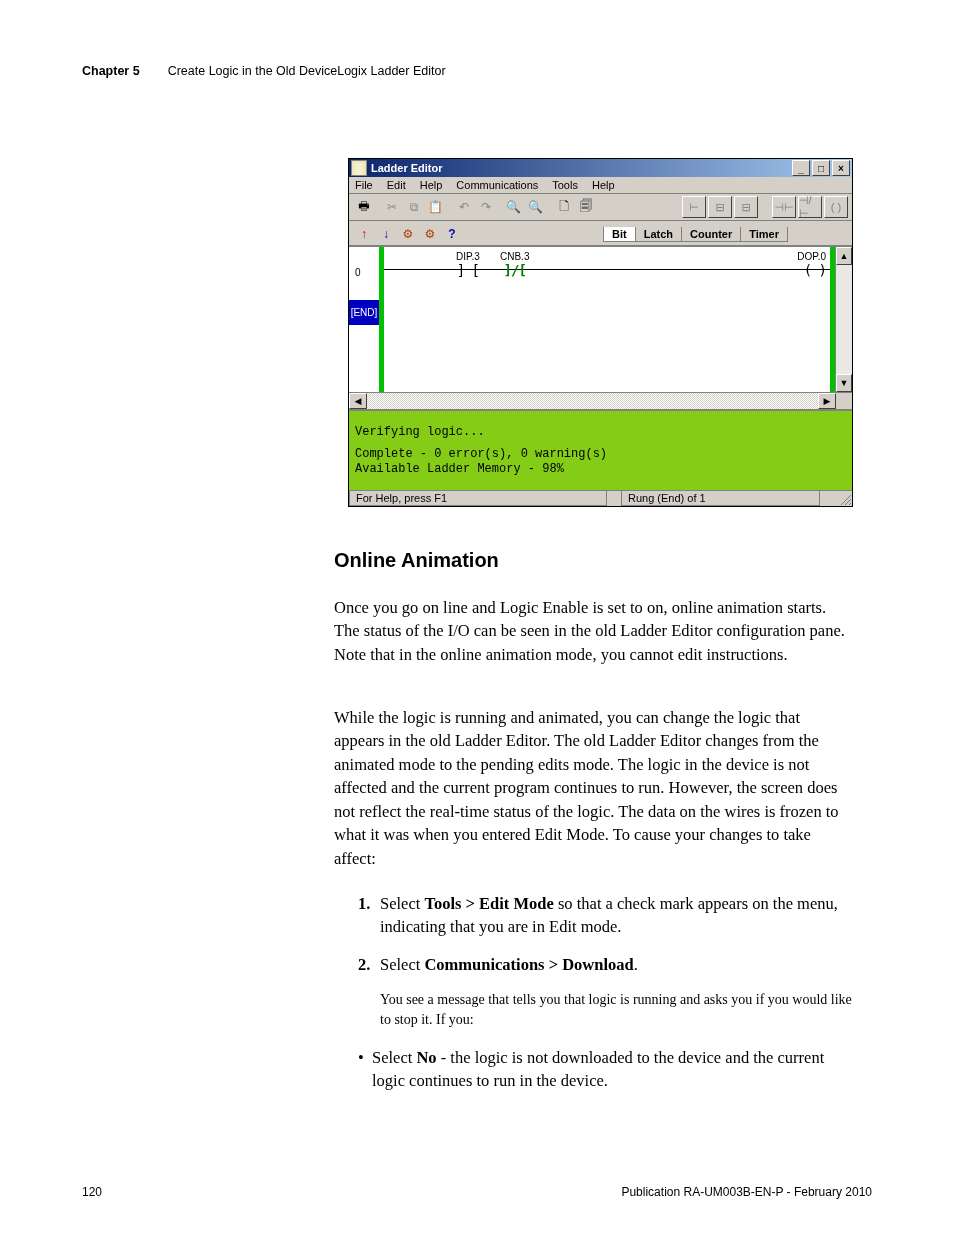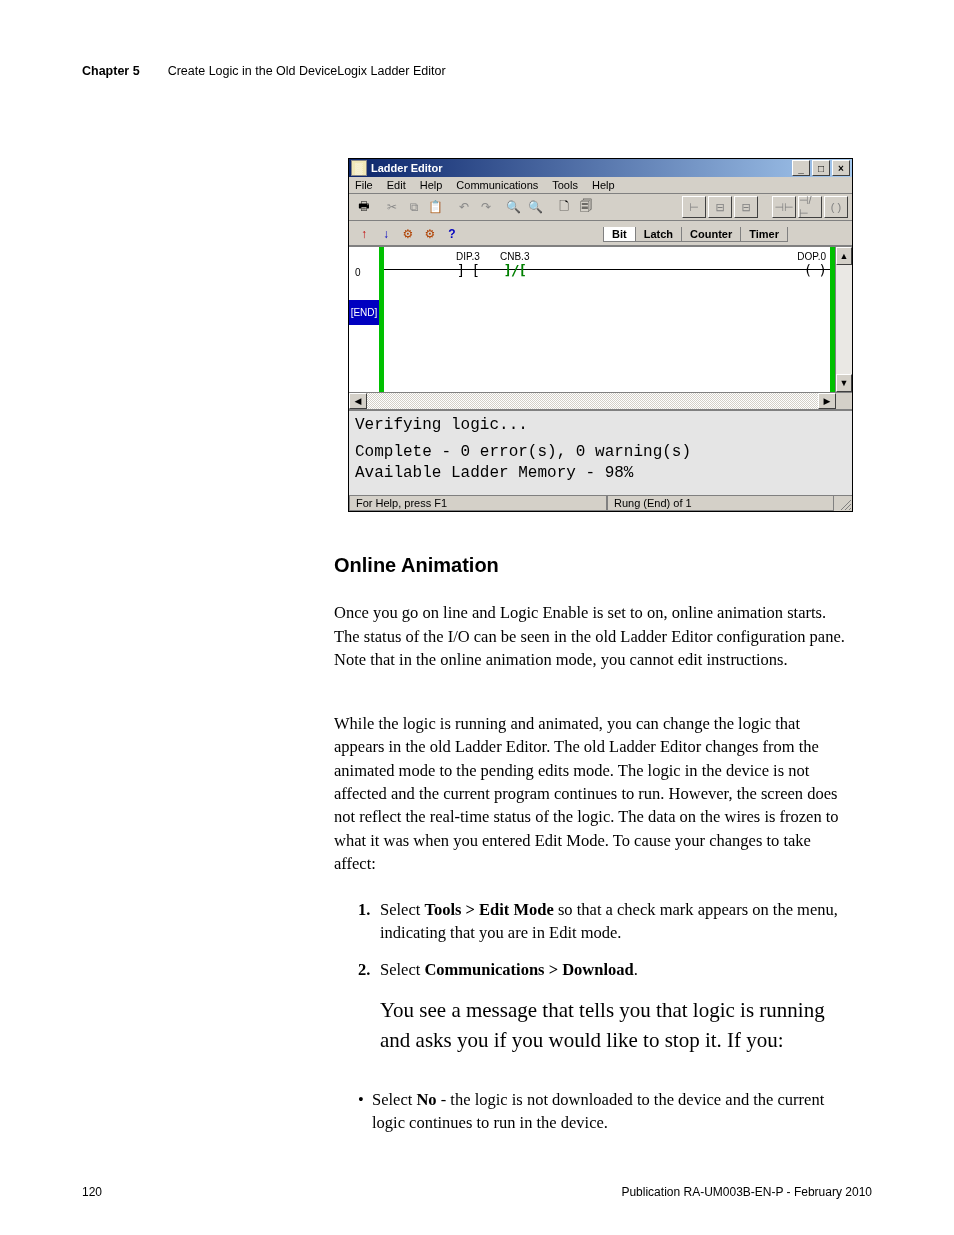--- a/index.html
+++ b/index.html
@@ -137,32 +137,33 @@
   }
   .scroll-btn { height:16px; background:#d4d0c8; border:1px solid #fff; border-right-color:#404040; border-bottom-color:#404040; display:flex; align-items:center; justify-content:center; font-size:9px; }
   .scroll-track { flex:1; background: repeating-conic-gradient(#d4d0c8 0 25%, #fff 0 50%) 0/2px 2px; }
   .hscroll {
     display:flex; height:16px; background:#d4d0c8;
     border-top:1px solid #808080;
   }
   .hscroll .scroll-btn { width:16px; height:14px; }
   .hscroll-track { flex:1; background: repeating-conic-gradient(#d4d0c8 0 25%, #fff 0 50%) 0/2px 2px; }
   .output-pane {
-    background:#e5e5e5;
+    background:#84cc16;
     border-top: 2px solid #808080;
     font-family: "Courier New", monospace;
-    font-size: 16px;
-    padding: 4px 6px 12px 6px;
+    font-size: 12px;
+    padding: 14px 6px 12px 6px;
     line-height: 1.3;
   }
   .statusbar {
     display:flex;
     border-top: 1px solid #808080;
     font-size: 11px;
     background:#d4d0c8;
+    gap:14px;
   }
   .status-cell {
     border: 1px solid #808080; border-top:none;
     padding: 1px 6px;
   }
   .status-cell.left { width: 244px; }
   .status-cell.right { flex:1; }
   .grip {
     width:16px;
     display:flex; align-items:flex-end; justify-content:flex-end;
@@ -188,23 +189,23 @@
   .list-item {
     display:flex;
     font-size: 16.5px;
     line-height: 1.42;
     margin: 0 0 14px 0;
     margin-left: 24px;
   }
   .list-num { font-weight: bold; min-width: 22px; }
   .list-body { flex:1; }
   .sub-para {
-    font-size: 21px;
+    font-size: 14px;
     line-height: 1.42;
-    margin: 6px 0 32px 46px;
+    margin: 6px 0 16px 46px;
   }
   .bullet-item {
     display:flex;
     font-size: 16.5px;
     line-height: 1.42;
     margin-left: 24px;
   }
   .bullet-dot { min-width: 14px; }
 
   .footer {

